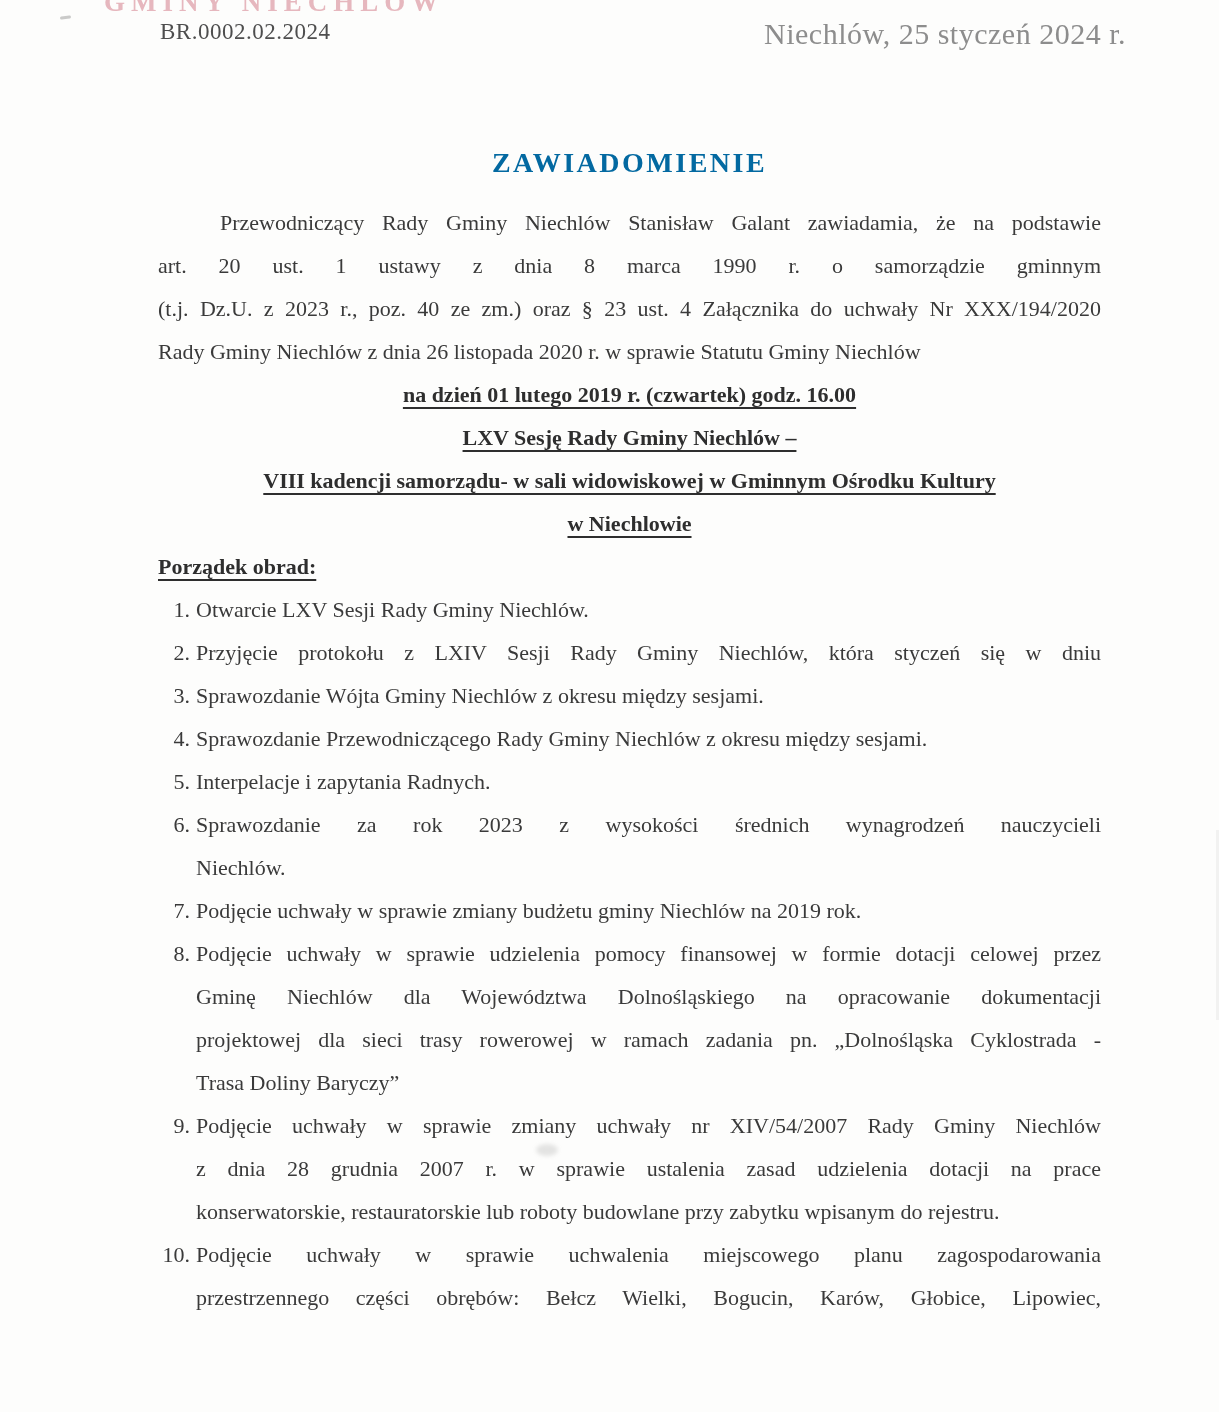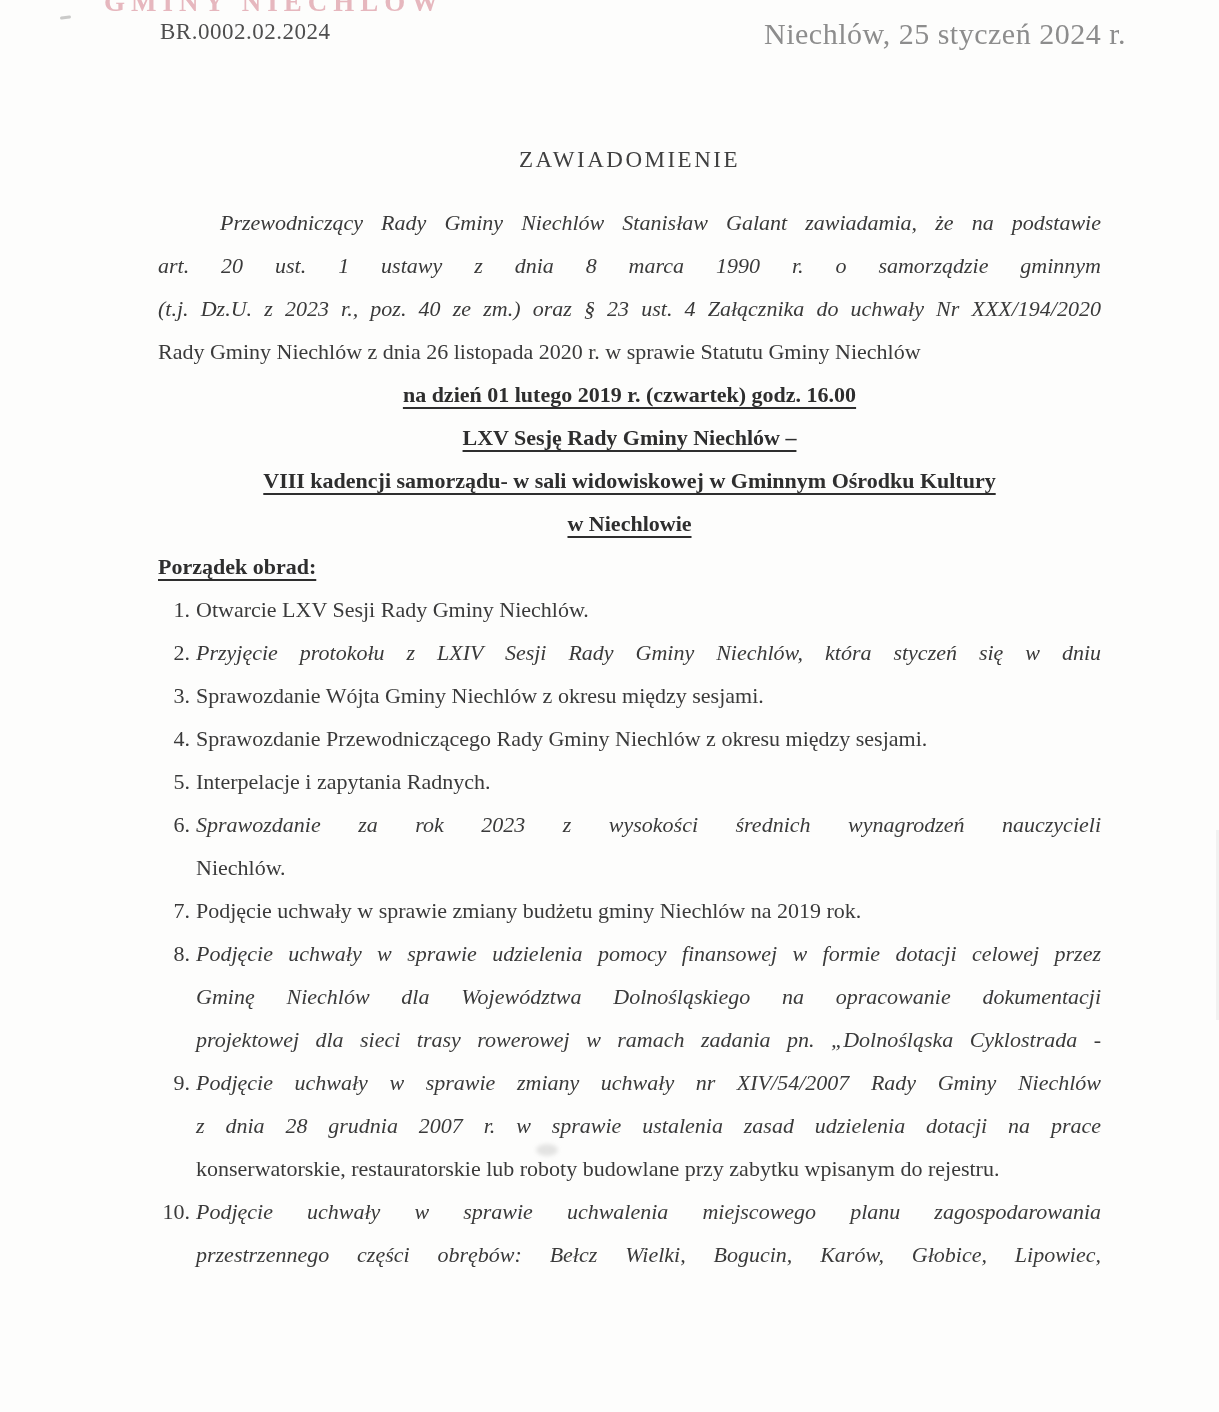--- a/index.html
+++ b/index.html
@@ -38,35 +38,35 @@
     font-size: 30px;
     color: #8d8d8d;
     letter-spacing: 0.5px;
   }
   .title {
     position: absolute;
     left: 158px;
     top: 147px;
     width: 943px;
     text-align: center;
-    font-size: 23px;
-    font-weight: normal;
+    font-size: 28px;
+    font-weight: bold;
     letter-spacing: 2.5px;
-    color: #404040;
+    color: #0369a1;
   }
   .content {
     position: absolute;
     left: 158px;
     top: 201px;
     width: 943px;
     font-size: 22px;
     line-height: 43px;
   }
   .pline { text-align: justify; }
-  .jl { text-align: justify; text-align-last: justify; font-style: italic; }
+  .jl { text-align: justify; text-align-last: justify; }
   .indent { text-indent: 62px; }
   .center-line { text-align: center; }
   .bu {
     font-weight: bold;
     color: #2e2e2e;
     text-decoration: underline;
     text-decoration-thickness: 2px;
     text-underline-offset: 5px;
   }
   .agenda-row { display: flex; align-items: flex-start; }
@@ -182,20 +182,21 @@
         <div>Podjęcie uchwały w sprawie zmiany budżetu gminy Niechlów na 2019 rok.</div>
       </div>
     </div>
 
     <div class="agenda-row">
       <span class="num">8.</span>
       <div class="itext">
         <div class="jl">Podjęcie uchwały w sprawie udzielenia pomocy finansowej w formie dotacji celowej przez</div>
         <div class="jl">Gminę Niechlów dla Województwa Dolnośląskiego na opracowanie dokumentacji</div>
         <div class="jl">projektowej dla sieci trasy rowerowej w ramach zadania pn. „Dolnośląska Cyklostrada -</div>
+        <div>Trasa Doliny Baryczy”</div>
       </div>
     </div>
 
     <div class="agenda-row">
       <span class="num">9.</span>
       <div class="itext">
         <div class="jl">Podjęcie uchwały w sprawie zmiany uchwały nr XIV/54/2007 Rady Gminy Niechlów</div>
         <div class="jl">z dnia 28 grudnia 2007 r. w sprawie ustalenia zasad udzielenia dotacji na prace</div>
         <div>konserwatorskie, restauratorskie lub roboty budowlane przy zabytku wpisanym do rejestru.</div>
       </div>

